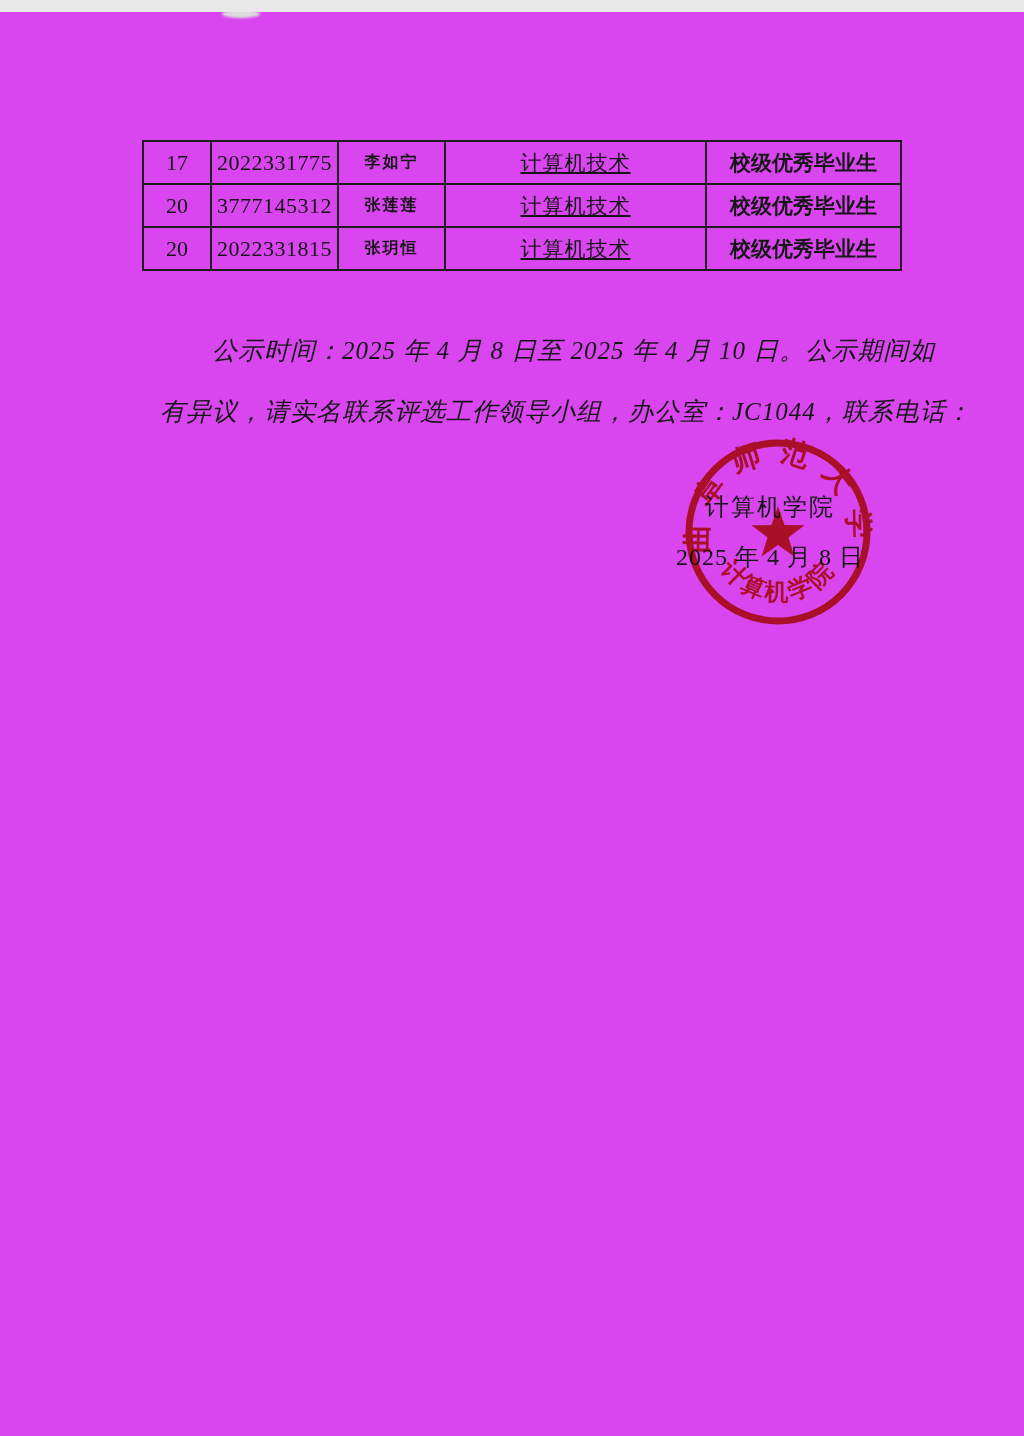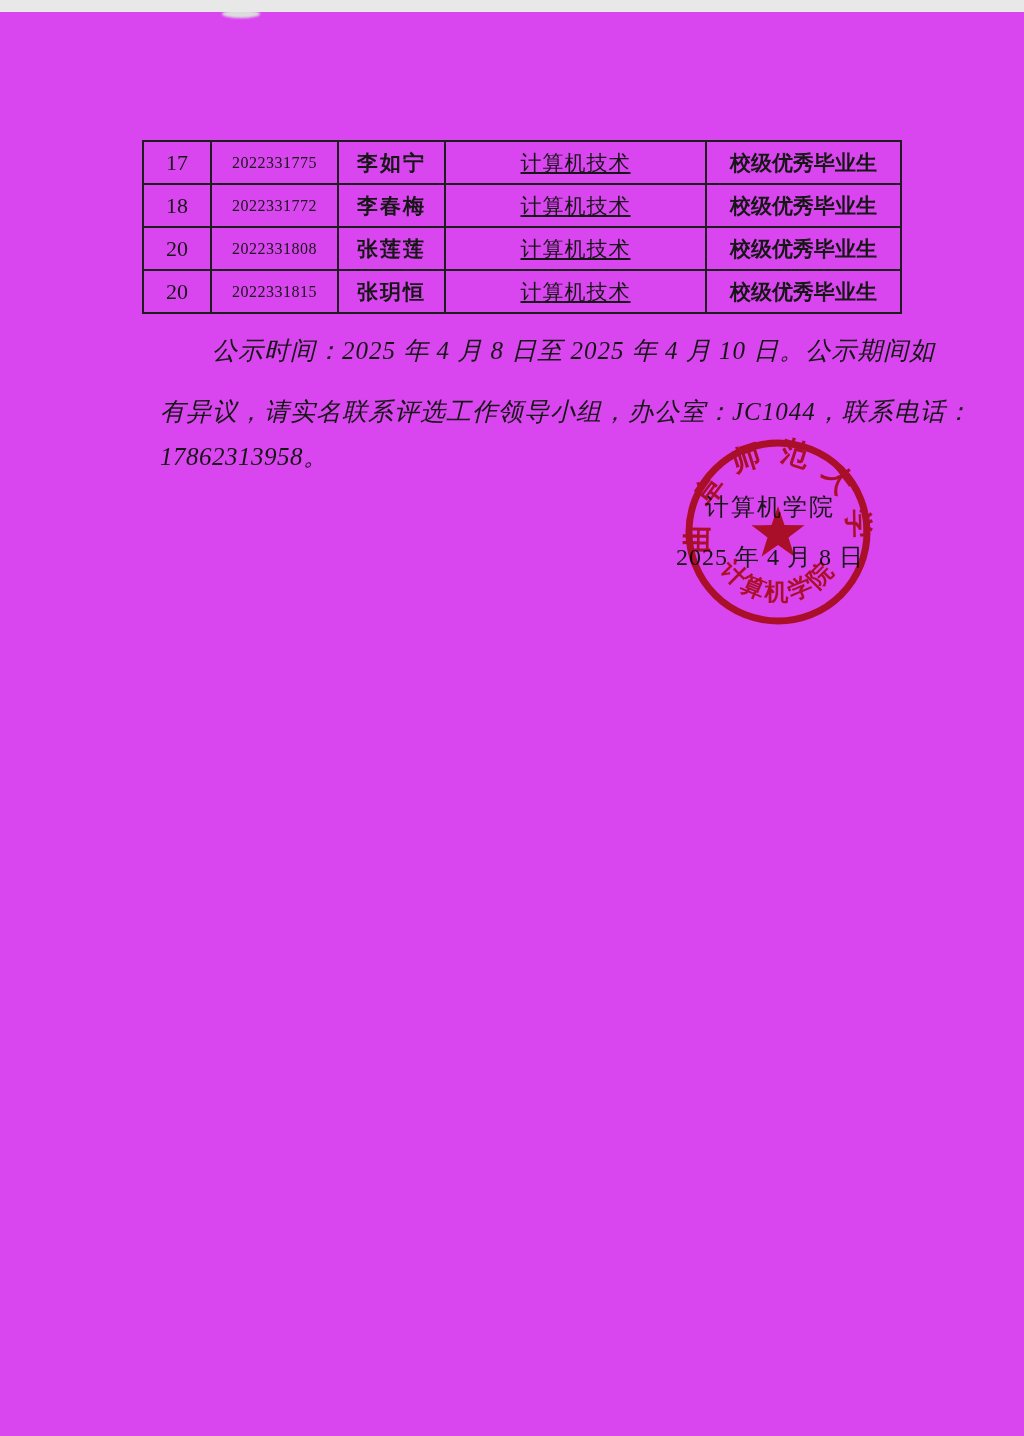--- a/index.html
+++ b/index.html
@@ -38,22 +38,22 @@
   table.roster td {
     border: 2px solid #1d1d1d;
     height: 41px;
     text-align: center;
     vertical-align: middle;
     padding: 0;
     overflow: hidden;
     white-space: nowrap;
   }
   td.c-no   { width: 66px;  font-size: 22px; }
-  td.c-id   { width: 125px; font-size: 16px; letter-spacing: 0.5px; }
-  td.c-name { width: 105px; font-size: 21px; letter-spacing: 2px; font-weight: 600; }
+  td.c-id   { width: 125px; font-size: 22px; letter-spacing: 0.5px; }
+  td.c-name { width: 105px; font-size: 16px; letter-spacing: 2px; font-weight: 600; }
   td.c-major{ width: 259px; font-size: 21px; letter-spacing: 1px; text-decoration: underline; }
   td.c-honor{ width: 193px; font-size: 21px; font-weight: 600; }
   .notice-line {
     position: absolute;
     left: 160px;
     width: 718px;
     font-size: 25px;
     line-height: 32px;
     text-align: justify;
     text-align-last: justify;
@@ -99,46 +99,38 @@
   <table class="roster">
     <tbody>
       <tr>
         <td class="c-no">17</td>
         <td class="c-id">2022331775</td>
         <td class="c-name">李如宁</td>
         <td class="c-major">计算机技术</td>
         <td class="c-honor">校级优秀毕业生</td>
       </tr>
       <tr>
-        <td class="c-no">18</td>
-        <td class="c-id">2022331772</td>
-        <td class="c-name">李春梅</td>
-        <td class="c-major">计算机技术</td>
-        <td class="c-honor">校级优秀毕业生</td>
-      </tr>
-      <tr>
         <td class="c-no">20</td>
-        <td class="c-id">2022331808</td>
+        <td class="c-id">3777145312</td>
         <td class="c-name">张莲莲</td>
         <td class="c-major">计算机技术</td>
         <td class="c-honor">校级优秀毕业生</td>
       </tr>
       <tr>
         <td class="c-no">20</td>
         <td class="c-id">2022331815</td>
         <td class="c-name">张玥恒</td>
         <td class="c-major">计算机技术</td>
         <td class="c-honor">校级优秀毕业生</td>
       </tr>
     </tbody>
   </table>
 
   <div class="notice-line l1">公示时间：2025 年 4 月 8 日至 2025 年 4 月 10 日。公示期间如</div>
   <div class="notice-line l2">有异议，请实名联系评选工作领导小组，办公室：JC1044，联系电话：</div>
-  <div class="notice-line l3">17862313958。</div>
 
   <div class="sig-org">计算机学院</div>
   <div class="sig-date">2025 年 4 月 8 日</div>
 
   <div class="seal">
     <svg width="192" height="192" viewBox="0 0 192 192">
       <defs>
         <path id="arcTop" d="M 28.8 119.5 A 71 71 0 1 1 163.2 119.5" fill="none"></path>
         <path id="arcBottom" d="M 40.3 136.0 A 69 69 0 0 0 151.7 136.0" fill="none"></path>
       </defs>

